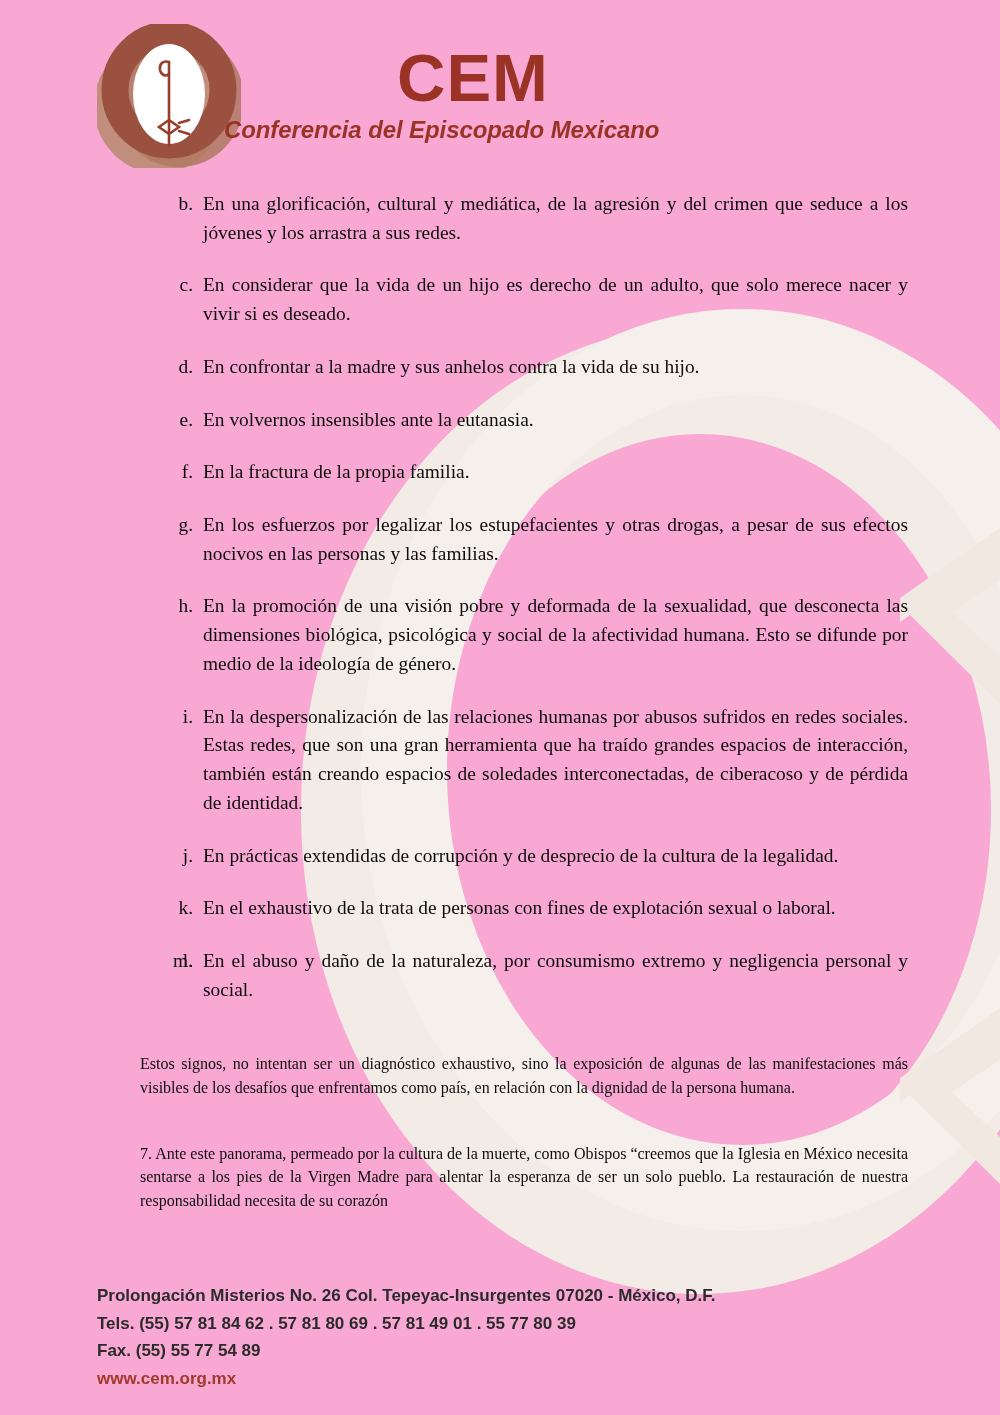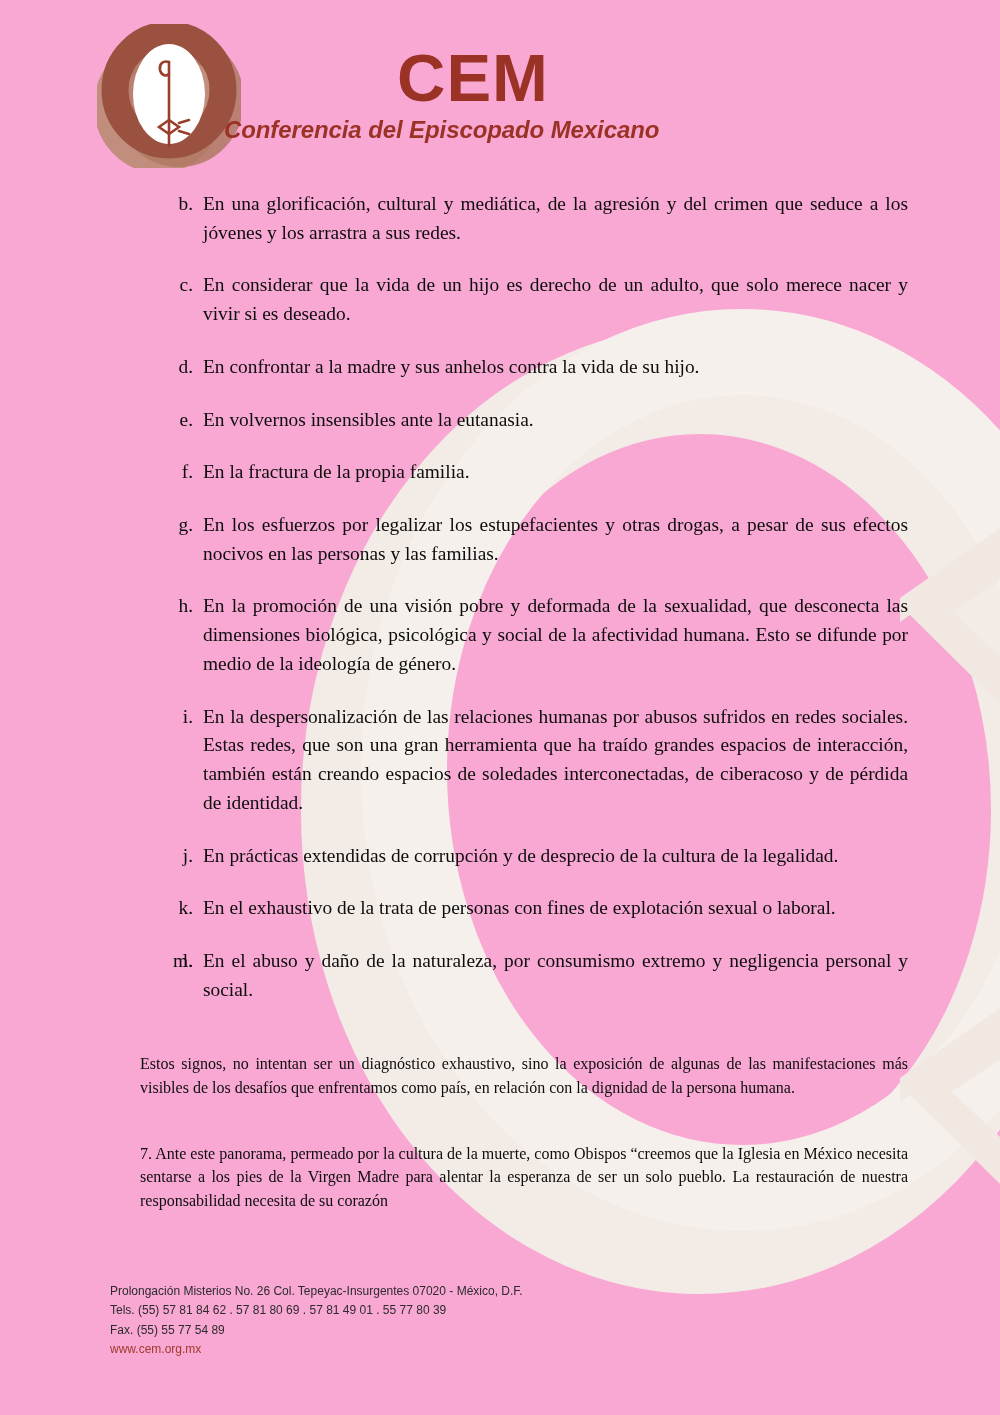--- a/index.html
+++ b/index.html
@@ -116,28 +116,29 @@
     color: #0d0d0d;
     text-align: justify;
     text-justify: inter-word;
   }
   .para.first { margin-top: 4px; }
   .spacer-block { height: 20px; }
 
   
   #footer {
     position: absolute;
-    left: 110px;
+    left: 97px;
     top: 1282px;
     width: 700px;
     z-index: 2;
     font-family: "Liberation Sans", "DejaVu Sans", sans-serif;
-    font-size: 12px;
+    font-size: 17px;
     line-height: 1.62;
     color: #2b2b2b;
+    font-weight: bold;
   }
   #footer .url {
     color: #A03A2A;
   }
 </style>
 </head>
 <body>
 
 <div id="page">
 

